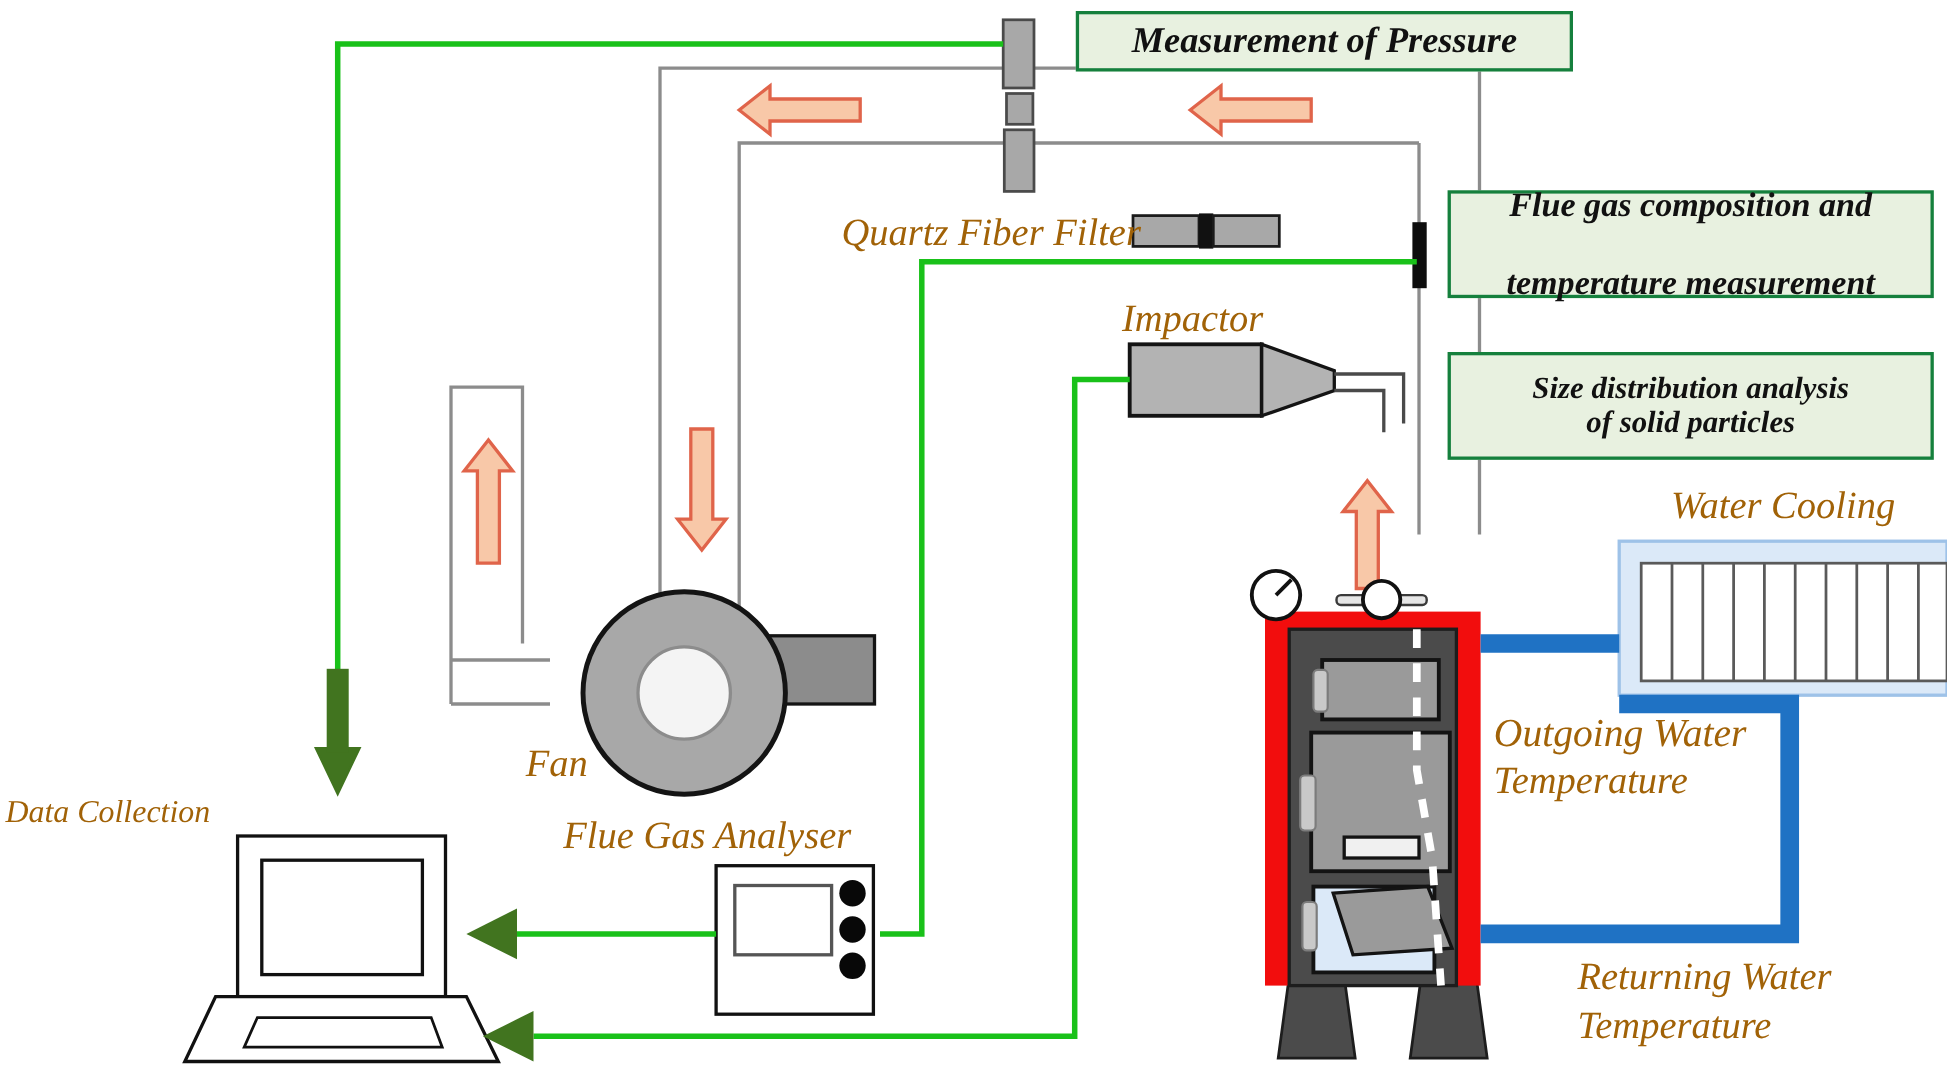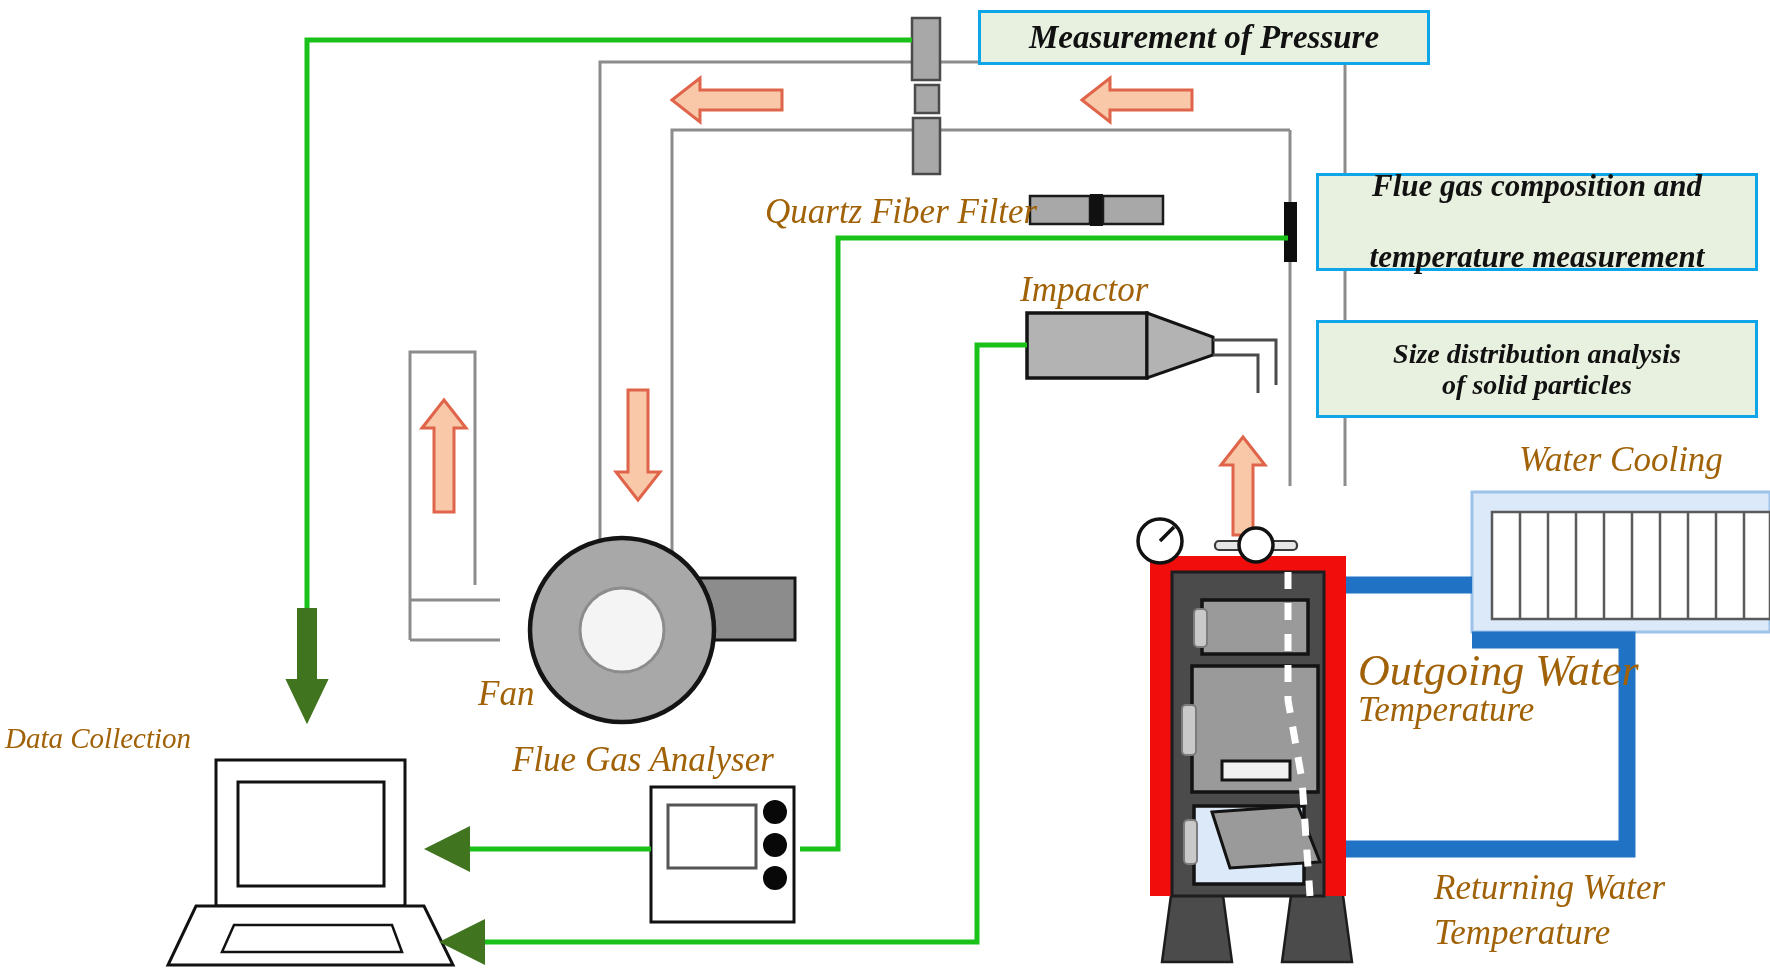--- a/index.html
+++ b/index.html
@@ -1,20 +1,20 @@
 <!DOCTYPE html>
 <html><head>
 <meta charset="utf-8">
 <style>
   html,body{margin:0;padding:0;background:#ffffff;}
   body{width:1770px;height:976px;overflow:hidden;font-family:"Liberation Serif",serif;}
   #stage{position:relative;width:1770px;height:976px;background:#fff;}
   svg#diagram{position:absolute;left:0;top:0;width:1770px;height:976px;display:block;}
   .lbl{position:absolute;color:#a16207;font-family:"Liberation Serif","DejaVu Serif",serif;font-weight:400;white-space:nowrap;font-style:italic;}
-  .callout{position:absolute;background:#e8f1e0;border:3px solid #0ea5e9;box-sizing:border-box;
+  .callout{position:absolute;background:#e8f1e0;border:3px solid #15803d;box-sizing:border-box;
            display:flex;align-items:center;justify-content:center;text-align:center;
            font-family:"Liberation Serif","DejaVu Serif",serif;font-weight:bold;font-style:italic;color:#111;
            line-height:1.12;padding:2px 10px;}
 </style>
 </head>
 <body>
 
 <div id="stage">
 
   <svg id="diagram" viewBox="0 0 1770 976">
@@ -192,19 +192,19 @@
   <div class="lbl" style="left:1020px; top:270px; font-size:35px;">Impactor</div>
 
   <div class="lbl" style="left:1519px; top:440px; font-size:35px;text-align:center;">Water Cooling</div>
 
   <div class="lbl" style="left:478px; top:674px; font-size:35px;">Fan</div>
 
   <div class="lbl" style="left:512px; top:740px; font-size:35px;">Flue Gas Analyser</div>
 
   <div class="lbl" style="left:5px; top:722px; font-size:29px;text-align:center;">Data Collection</div>
 
-  <div class="lbl" style="left:1358px; top:645px; font-size:44px;">Outgoing Water</div>
+  <div class="lbl" style="left:1358px; top:645px; font-size:36px;">Outgoing Water</div>
   <div class="lbl" style="left:1358px; top:690px; font-size:35px;">Temperature</div>
 
   <div class="lbl" style="left:1434px; top:868px; font-size:35px;">Returning Water</div>
   <div class="lbl" style="left:1434px; top:913px; font-size:35px;">Temperature</div>
 
 </div>
 
 </body></html>

